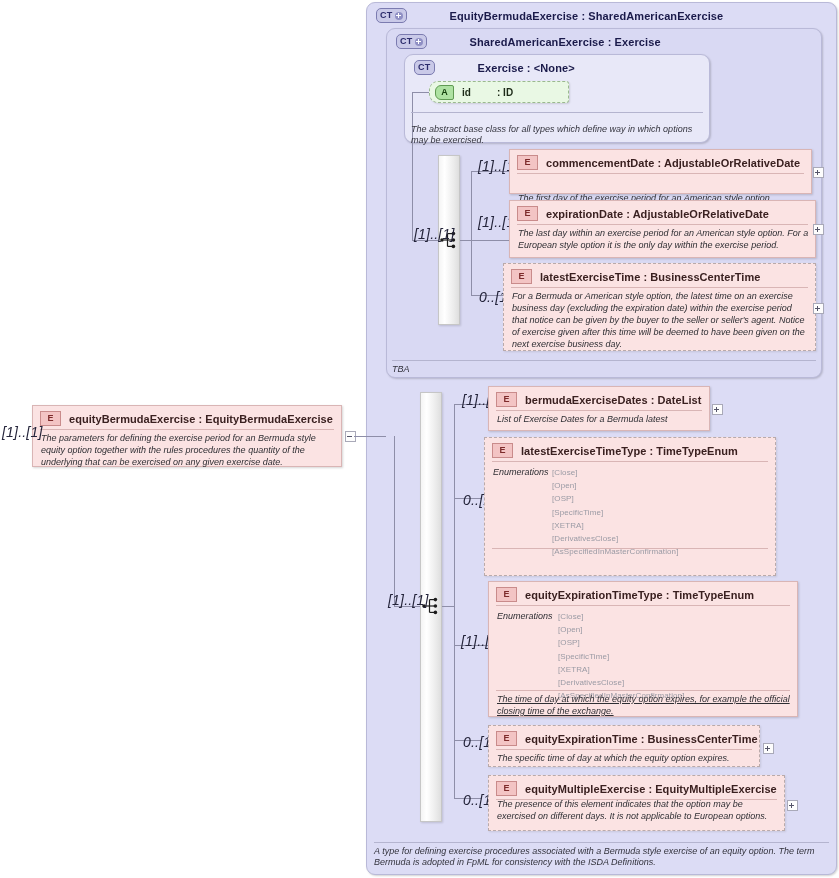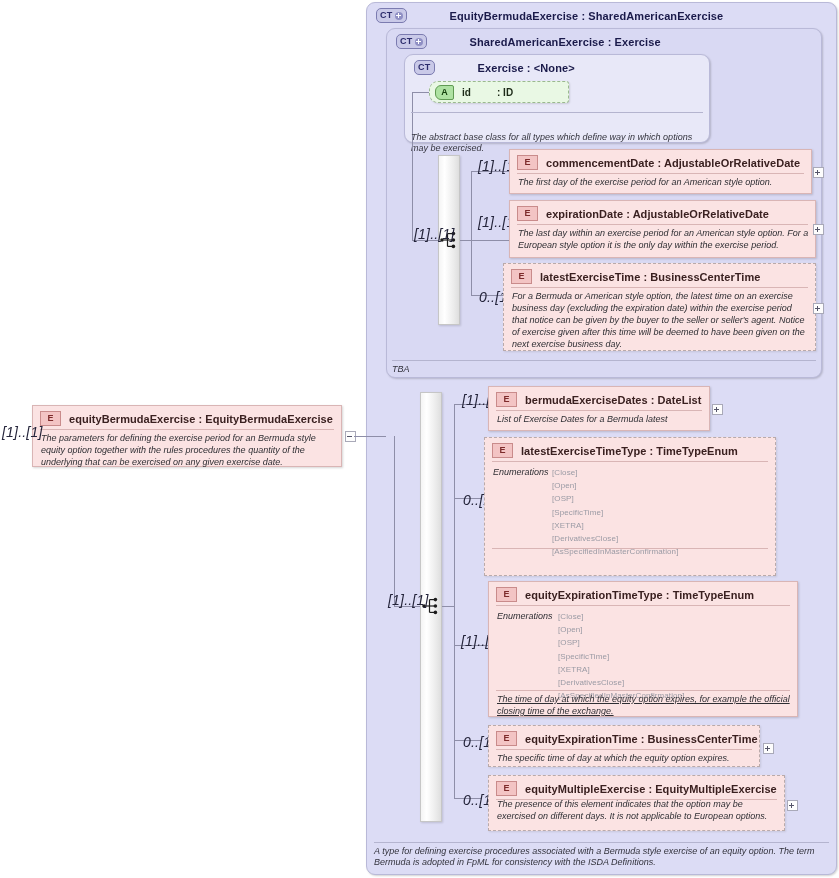--- a/index.html
+++ b/index.html
@@ -172,21 +172,21 @@
   <div class="ln lnh" style="left:412px;top:92px;width:17px;"></div>
   <div class="ln lnv" style="left:412px;top:92px;height:50px;"></div>
 
   <div class="abs attr" style="left:429px;top:81px;width:140px;height:22px;">
     <span class="a-badge">A</span>
     <span class="a-name">id</span>
     <span class="a-type">: ID</span>
   </div>
 
   <div class="ct-annot-rule" style="left:411px;top:112px;width:292px;"></div>
-  <div class="ct-annot" style="left:411px;top:132px;width:296px;">The abstract base class for all types which define way in which options may be exercised.</div>
+  <div class="ct-annot" style="left:411px;top:124px;width:296px;">The abstract base class for all types which define way in which options may be exercised.</div>
 
   <div class="abs seqbar" style="left:438px;top:155px;width:22px;height:170px;"></div>
   <svg class="seq-icon" style="left:439px;top:231px;" viewBox="0 0 22 18">
     <circle cx="3" cy="9" r="1.8" fill="#1c1c1c"></circle>
     <line x1="4.5" y1="9" x2="8.5" y2="9" stroke="#1c1c1c" stroke-width="1.2"></line>
     <line x1="8.5" y1="2.6" x2="8.5" y2="15.4" stroke="#1c1c1c" stroke-width="1.2"></line>
     <line x1="8.5" y1="2.6" x2="13" y2="2.6" stroke="#1c1c1c" stroke-width="1.2"></line>
     <line x1="8.5" y1="9" x2="13" y2="9" stroke="#1c1c1c" stroke-width="1.2"></line>
     <line x1="8.5" y1="15.4" x2="13" y2="15.4" stroke="#1c1c1c" stroke-width="1.2"></line>
     <circle cx="14.4" cy="2.6" r="1.8" fill="#1c1c1c"></circle>
@@ -207,21 +207,21 @@
   <div class="card" style="left:478px;top:158px;">[1]..[1]</div>
   <div class="card" style="left:478px;top:214px;">[1]..[1]</div>
   <div class="card" style="left:479px;top:289px;">0..[1]</div>
 
   <div class="abs el" style="left:509px;top:149px;width:303px;height:45px;">
     <div class="el-head">
       <span class="e-badge">E</span>
       <span class="el-title">commencementDate : AdjustableOrRelativeDate</span>
     </div>
     <div class="el-rule" style="top:23px;"></div>
-    <div class="el-desc" style="top:27px;">The first day of the exercise period for an American style option.</div>
+    <div class="el-desc" style="top:43px;">The first day of the exercise period for an American style option.</div>
   </div>
   <div class="tog plus" style="left:813px;top:167px;"></div>
 
   <div class="abs el" style="left:509px;top:200px;width:307px;height:58px;">
     <div class="el-head">
       <span class="e-badge">E</span>
       <span class="el-title">expirationDate : AdjustableOrRelativeDate</span>
     </div>
     <div class="el-rule" style="top:23px;"></div>
     <div class="el-desc" style="top:27px;">The last day within an exercise period for an American style option. For a European style option it is the only day within the exercise period.</div>

